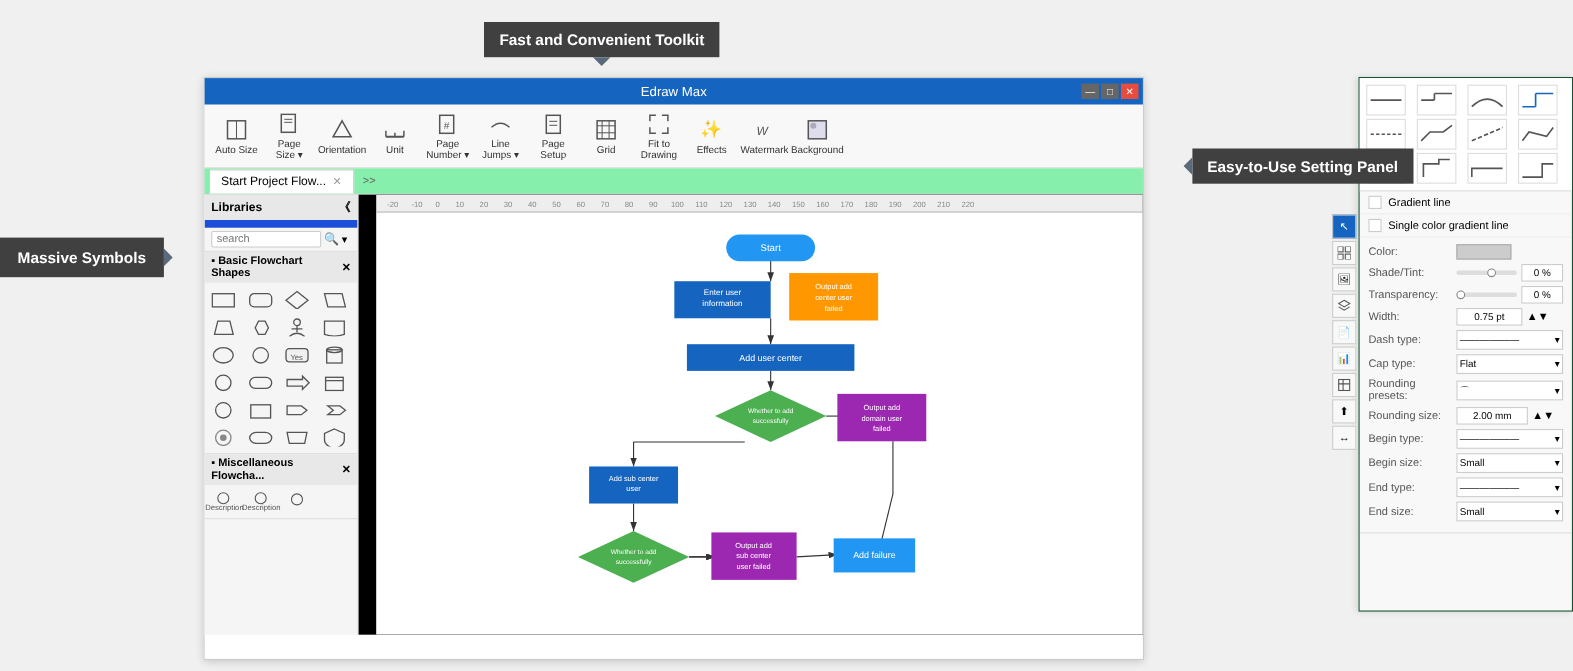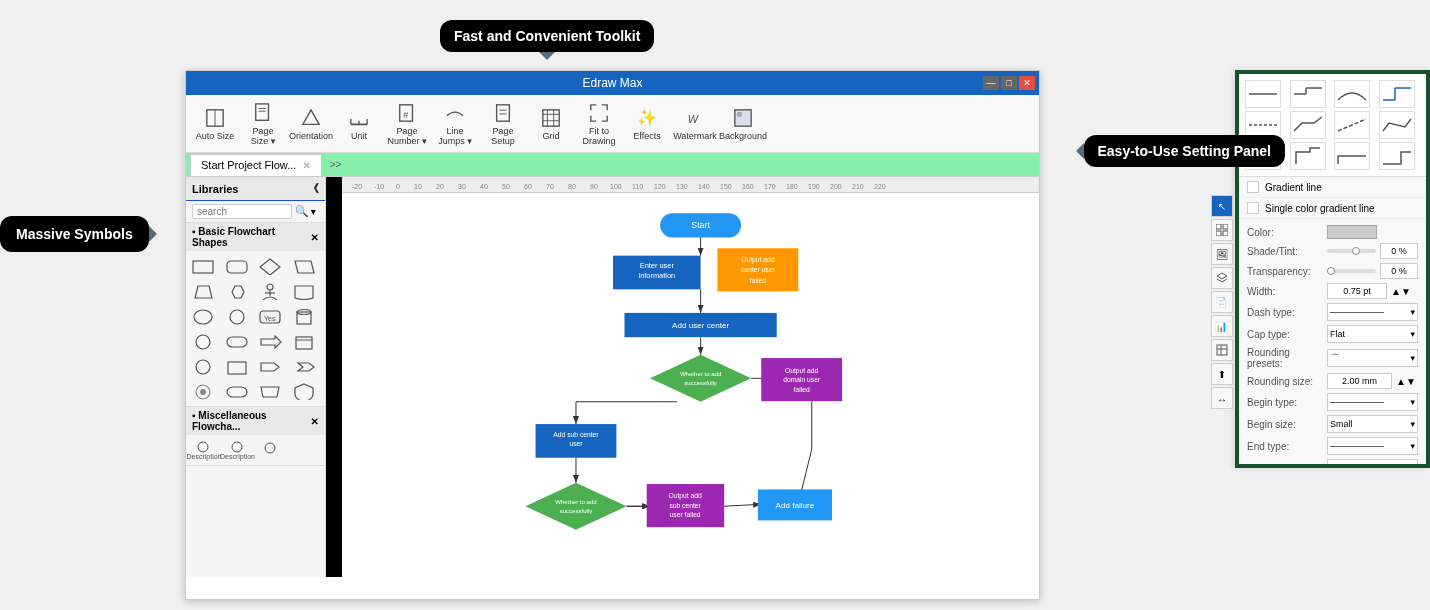--- a/index.html
+++ b/index.html
@@ -1,22 +1,22 @@
 <!DOCTYPE html>
 <html><head>
   <meta charset="utf-8">
   <style>
     * { box-sizing: border-box; margin: 0; padding: 0; }
     body { font-family: 'Segoe UI', Arial, sans-serif; font-size: 12px; background: #f0f0f0; overflow: hidden; width: 1430px; height: 610px; position: relative; }
 
     
     .tooltip-bubble {
-      background: #000000;
+      background: #404040;
       color: #fff;
-      border-radius: 12px;
+      border-radius: 0;
       padding: 8px 14px;
       font-size: 14px;
       font-weight: 600;
       position: absolute;
       z-index: 100;
     }
     .tooltip-bubble::after {
       content: '';
       position: absolute;
       border: 8px solid transparent;
@@ -197,21 +197,21 @@
       background: #f5f5f5;
       border-right: 1px solid #ddd;
       overflow: hidden;
     }
     #libraries-header {
       background: #e8e8e8;
       padding: 4px 6px;
       display: flex;
       align-items: center;
       justify-content: space-between;
-      border-bottom: 1px solid #1d4ed8;
+      border-bottom: 7px solid #1d4ed8;
       font-size: 11px;
       font-weight: 600;
     }
     #search-box {
       padding: 3px 6px;
       display: flex;
       align-items: center;
       border-bottom: 1px solid #ddd;
     }
     #search-box input {
@@ -267,23 +267,23 @@
       bottom: 0;
       background: #fff;
     }
 
     
     #right-panel {
       position: absolute;
       top: 70px;
       right: 0;
       width: 195px;
-      height: 398px;
+      height: 486px;
       background: #f8f8f8;
-      border: 4px solid #14532d;
+      border: 1px solid #14532d;
       box-shadow: -2px 0 6px rgba(0,0,0,0.1);
       overflow-y: auto;
       z-index: 50;
     }
 
     
     .panel-section {
       border-bottom: 1px solid #ddd;
       padding: 6px 8px;
     }

